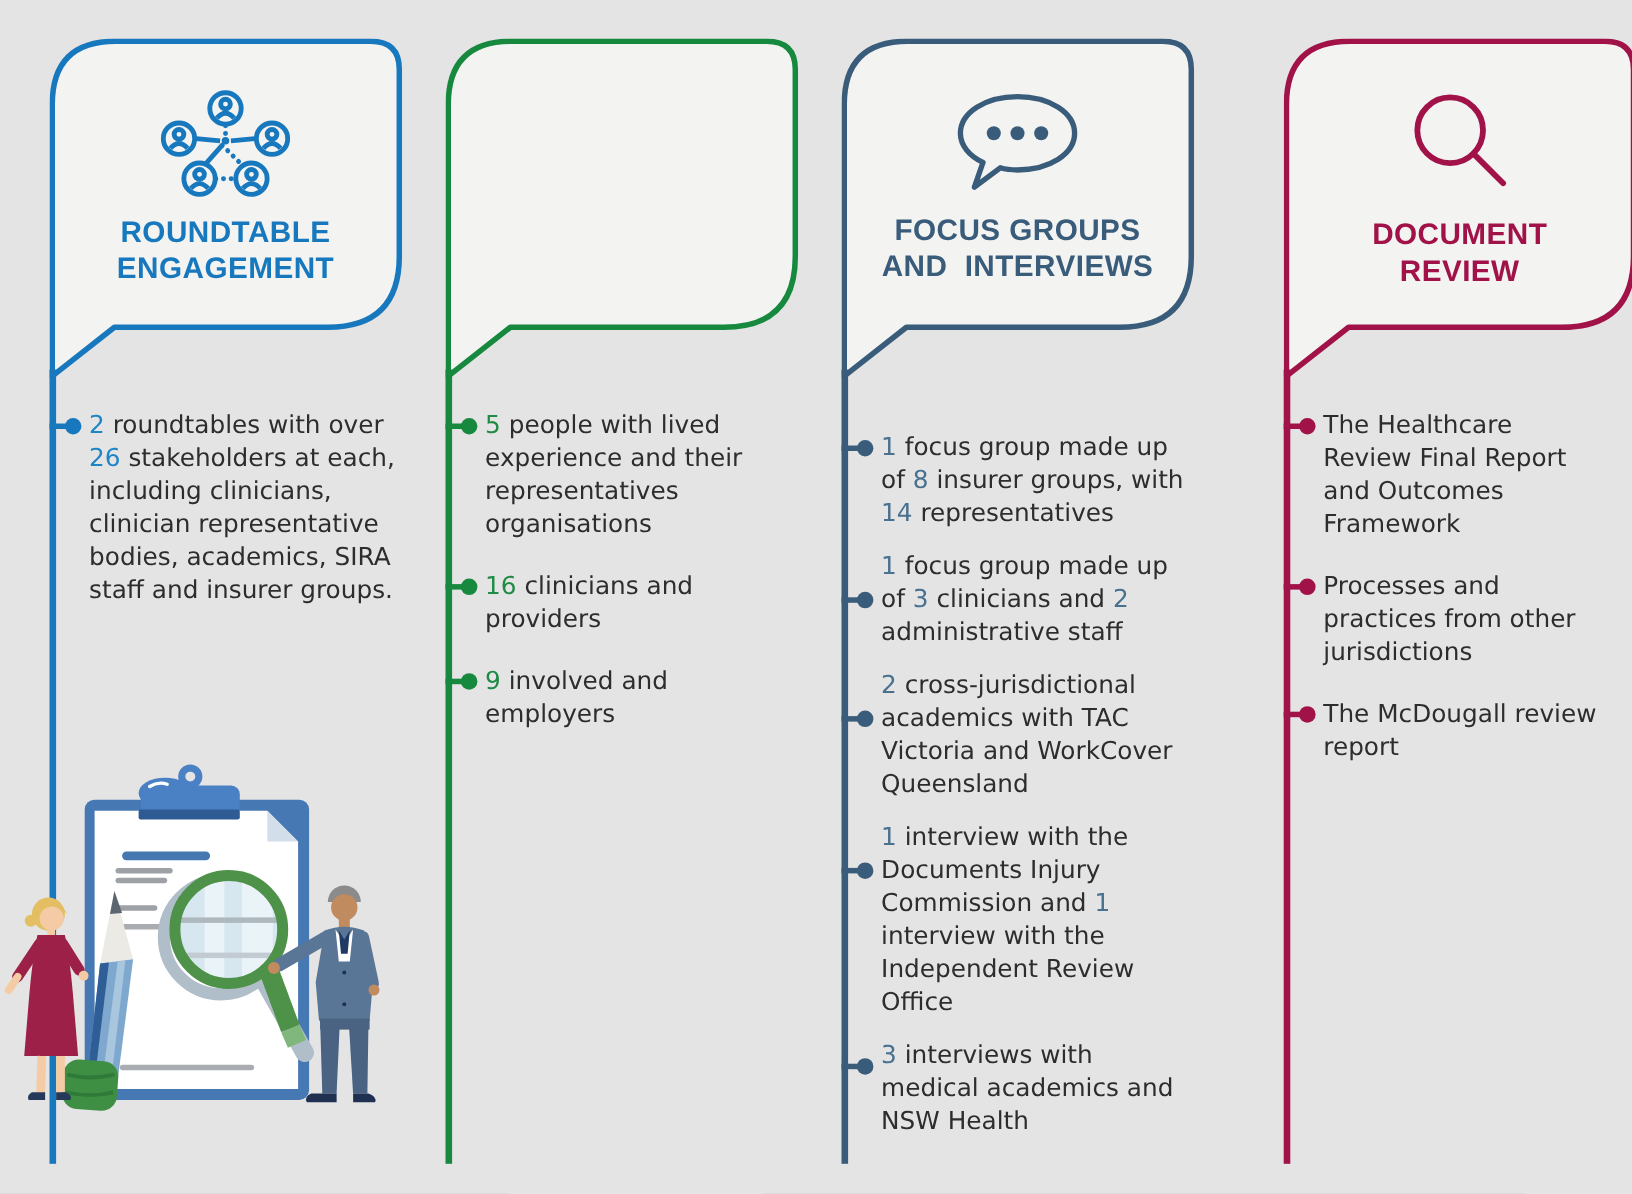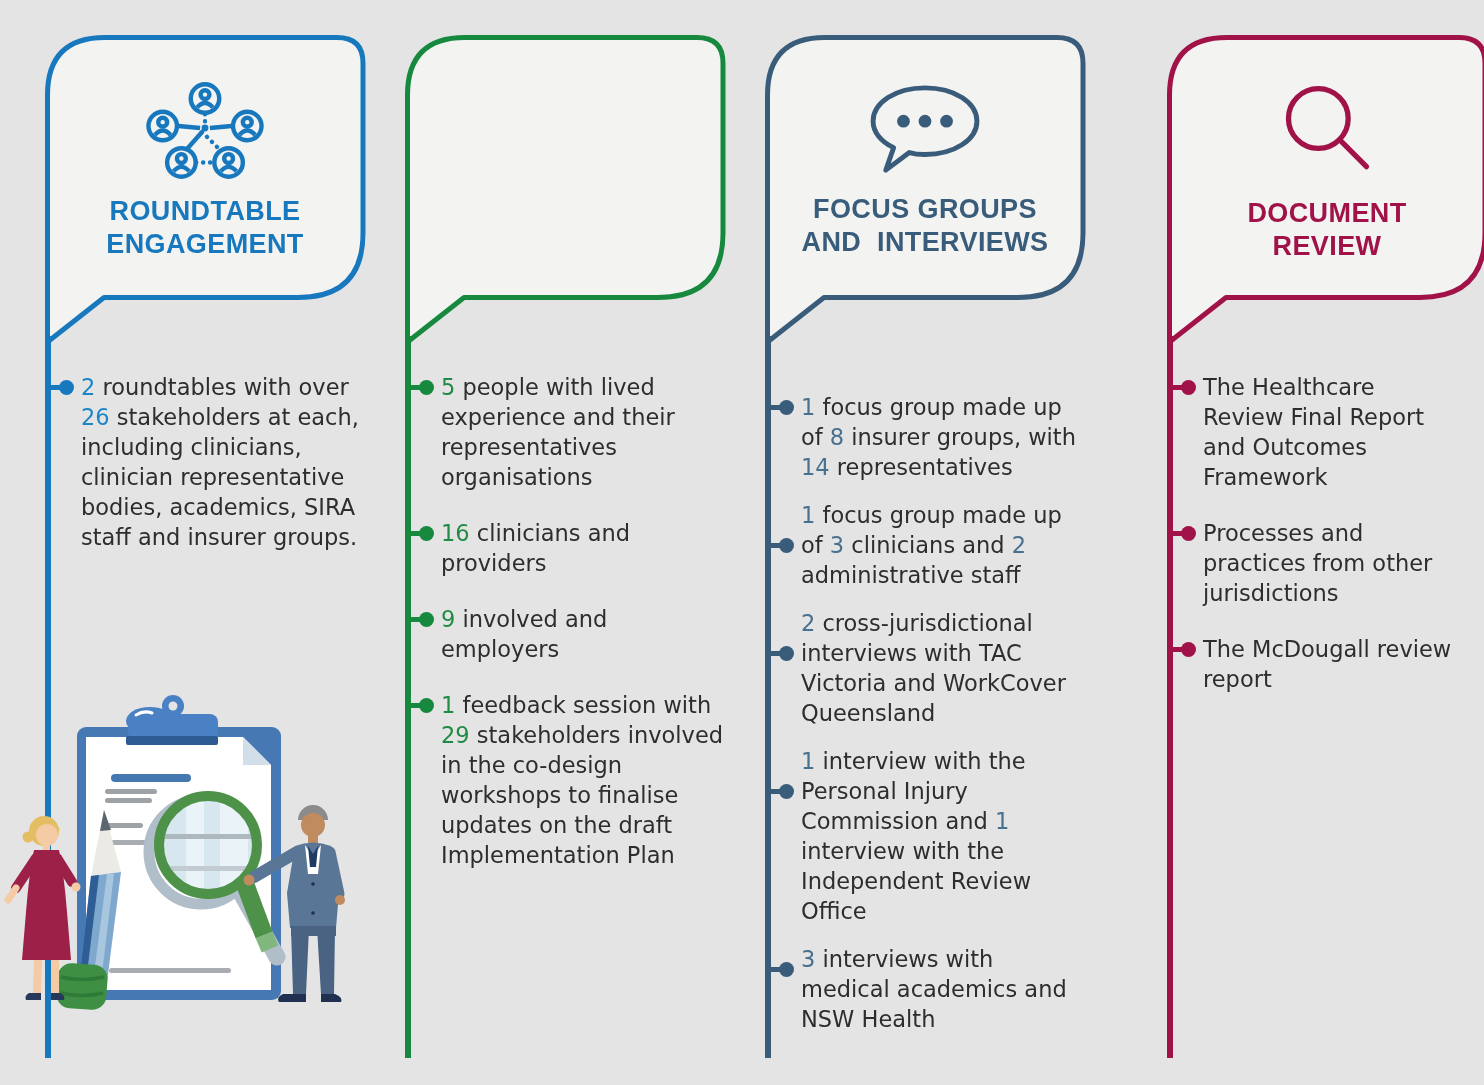--- a/index.html
+++ b/index.html
@@ -105,21 +105,20 @@
 
   <div class="col col-1" style="--accent: #16893F; --num: #1F8B45;">
     <svg class="bubble" width="321" height="312" viewBox="0 0 321 312">
       <path d="M 2.5 307 L 2.5 60 Q 2.5 2.5 60 2.5 L 292 2.5 Q 318 2.5 318 28 L 318 198 Q 318 262.5 253 262.5 L 59 262.5 L 2.5 307 Z"></path>
     </svg>
     <div class="spine"></div>
     <ul class="items">
         <li><span class="hl">5</span><span> people with lived experience and their representatives organisations</span></li>
         <li><span class="hl">16</span><span> clinicians and providers</span></li>
         <li><span class="hl">9</span><span> involved and employers</span></li>
-        <li><span class="hl">1</span><span> feedback session with </span><span class="hl">29</span><span> stakeholders involved in the co-design workshops to finalise updates on the draft Implementation Plan</span></li>
       </ul>
   </div>
 
   <div class="col col-2" style="--accent: #3A5C7B; --num: #48708F;">
     <svg class="bubble" width="321" height="312" viewBox="0 0 321 312">
       <path d="M 2.5 307 L 2.5 60 Q 2.5 2.5 60 2.5 L 292 2.5 Q 318 2.5 318 28 L 318 198 Q 318 262.5 253 262.5 L 59 262.5 L 2.5 307 Z"></path>
     </svg>
     <div class="card-content">
       <div class="icon">
         <svg width="118" height="96" viewBox="0 0 120 98" fill="none" stroke="currentColor" stroke-width="5" stroke-linejoin="round">
@@ -129,22 +128,22 @@
           <circle cx="82" cy="40" r="6.5" fill="currentColor" stroke="none"></circle>
         </svg>
       </div>
       <h2 class="title">FOCUS GROUPS
 AND  INTERVIEWS</h2>
     </div>
     <div class="spine"></div>
     <ul class="items">
         <li><span class="hl">1</span><span> focus group made up of </span><span class="hl">8</span><span> insurer groups, with </span><span class="hl">14</span><span> representatives</span></li>
         <li><span class="hl">1</span><span> focus group made up of </span><span class="hl">3</span><span> clinicians and </span><span class="hl">2</span><span> administrative staff</span></li>
-        <li><span class="hl">2</span><span> cross-jurisdictional interviews with TAC Victoria and WorkCover Queensland</span></li>
-        <li><span class="hl">1</span><span> interview with the Personal Injury Commission and </span><span class="hl">1</span><span> interview with the Independent Review Office</span></li>
+        <li><span class="hl">2</span><span> cross-jurisdictional academics with TAC Victoria and WorkCover Queensland</span></li>
+        <li><span class="hl">1</span><span> interview with the Documents Injury Commission and </span><span class="hl">1</span><span> interview with the Independent Review Office</span></li>
         <li><span class="hl">3</span><span> interviews with medical academics and NSW Health</span></li>
       </ul>
   </div>
 
   <div class="col col-3" style="--accent: #A01248; --num: #A01248;">
     <svg class="bubble" width="321" height="312" viewBox="0 0 321 312">
       <path d="M 2.5 307 L 2.5 60 Q 2.5 2.5 60 2.5 L 292 2.5 Q 318 2.5 318 28 L 318 198 Q 318 262.5 253 262.5 L 59 262.5 L 2.5 307 Z"></path>
     </svg>
     <div class="card-content">
       <div class="icon">

